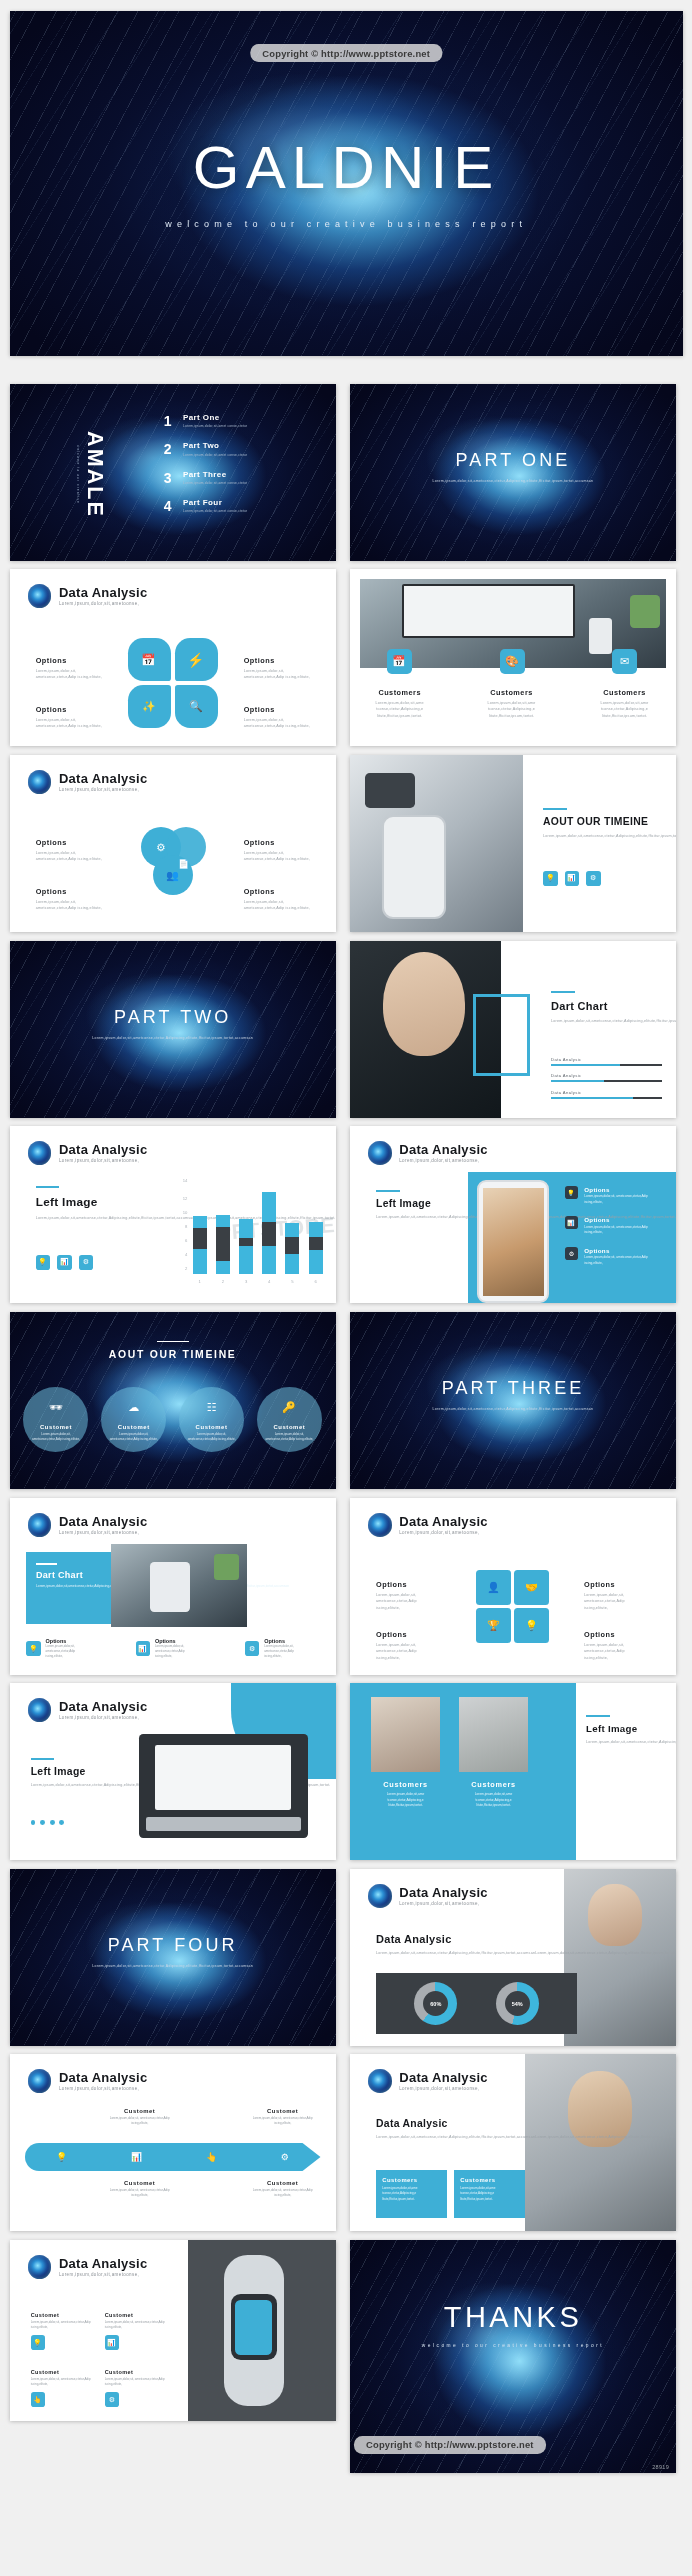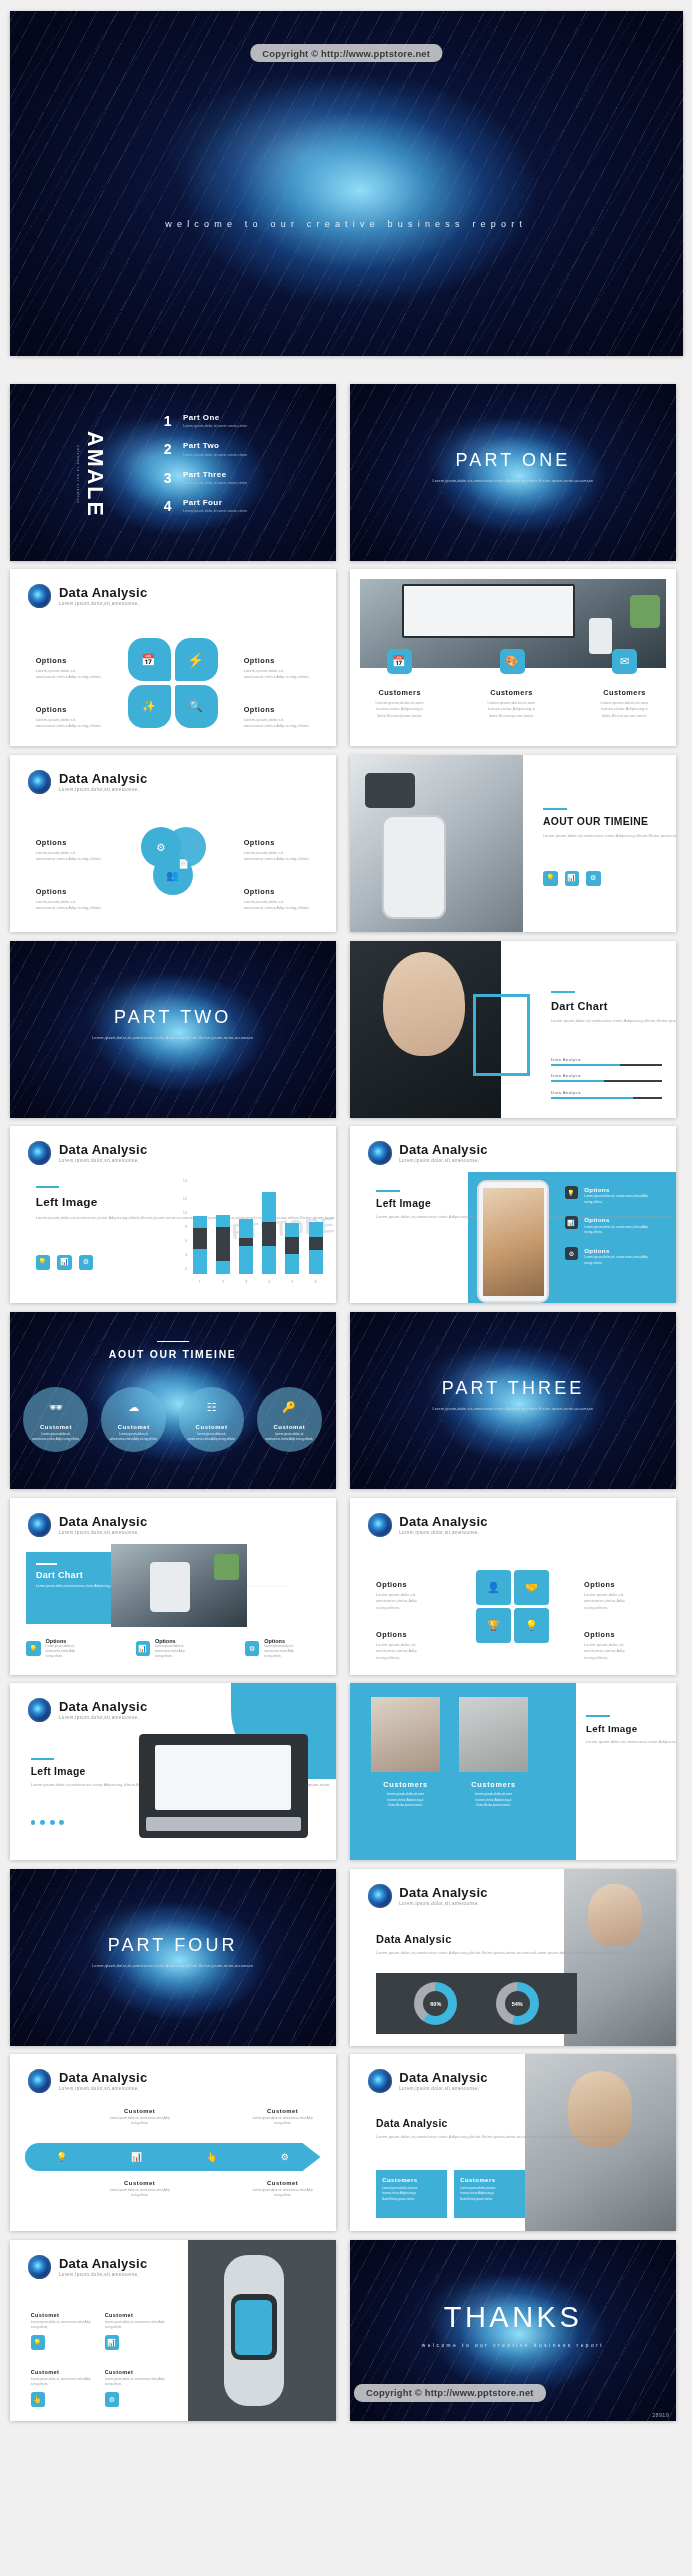--- a/index.html
+++ b/index.html
@@ -108,20 +108,21 @@
   .bottom-no { position:absolute; right:7px; bottom:2.8px; font-size:5.5px; color:#9aa0a6; letter-spacing:0.3px; }
 </style>
 </head>
 <body>
 
 <div class="slide" id="cover">
   <div class="nebula"></div>
   <div class="rays"></div>
   <div class="sparkle"></div>
   <div class="copyright-pill">Copyright © http://www.pptstore.net</div>
+  <div class="cover-title">GALDNIE</div>
   <div class="cover-sub">welcome  to  our  creative  business  report</div>
 </div>
 
 <div class="slide s col-l" style="top:384px">
   <div class="nebula"></div>
   <div class="rays"></div>
   <div style="position:absolute;left:66px;top:28px;height:125px;display:flex;align-items:center;gap:2.8px">
     <div style="writing-mode:vertical-rl;color:#9fb2c9;font-size:3.2px;letter-spacing:1.1px">welcome to our creative</div>
     <div style="writing-mode:vertical-rl;color:#fff;font-size:21.5px;font-weight:bold;letter-spacing:2.1px">AMALE</div>
   </div>
@@ -712,21 +713,21 @@
       <div class="sq-icon sm" style="margin-top:4.8px">👆</div>
     </div>
     <div style="width:60px">
       <div style="font-size:5.5px;font-weight:bold;color:#1b1d21;letter-spacing:0.4px">Customet</div>
       <div style="font-size:3px;color:#9aa0a6;line-height:1.75;margin-top:2.1px">Lorem,ipsum,dolor,sit, ametconse,ctetur,Adip iscing,elitute,</div>
       <div class="sq-icon sm" style="margin-top:4.8px">⚙</div>
     </div>
   </div>
 </div>
 
-<div class="slide s col-r" style="top:2240px;height:181px">
+<div class="slide s col-r" style="top:2240px;height:233px">
   <div class="nebula"></div>
   <div class="rays"></div>
   <div class="sparkle"></div>
   <div style="position:absolute;left:0;right:0;top:61px;text-align:center;color:#fff;font-size:29px;letter-spacing:3.5px">THANKS</div>
   <div style="position:absolute;left:0;right:0;top:103px;text-align:center;color:#d7e3f0;font-size:4.8px;letter-spacing:2.5px">welcome  to  our  creative  business  report</div>
   <div class="copyright-pill bottom" style="left:4.2px;transform:none;bottom:19.4px">Copyright © http://www.pptstore.net</div>
   <div class="bottom-no">28919</div>
 </div>
 
 

